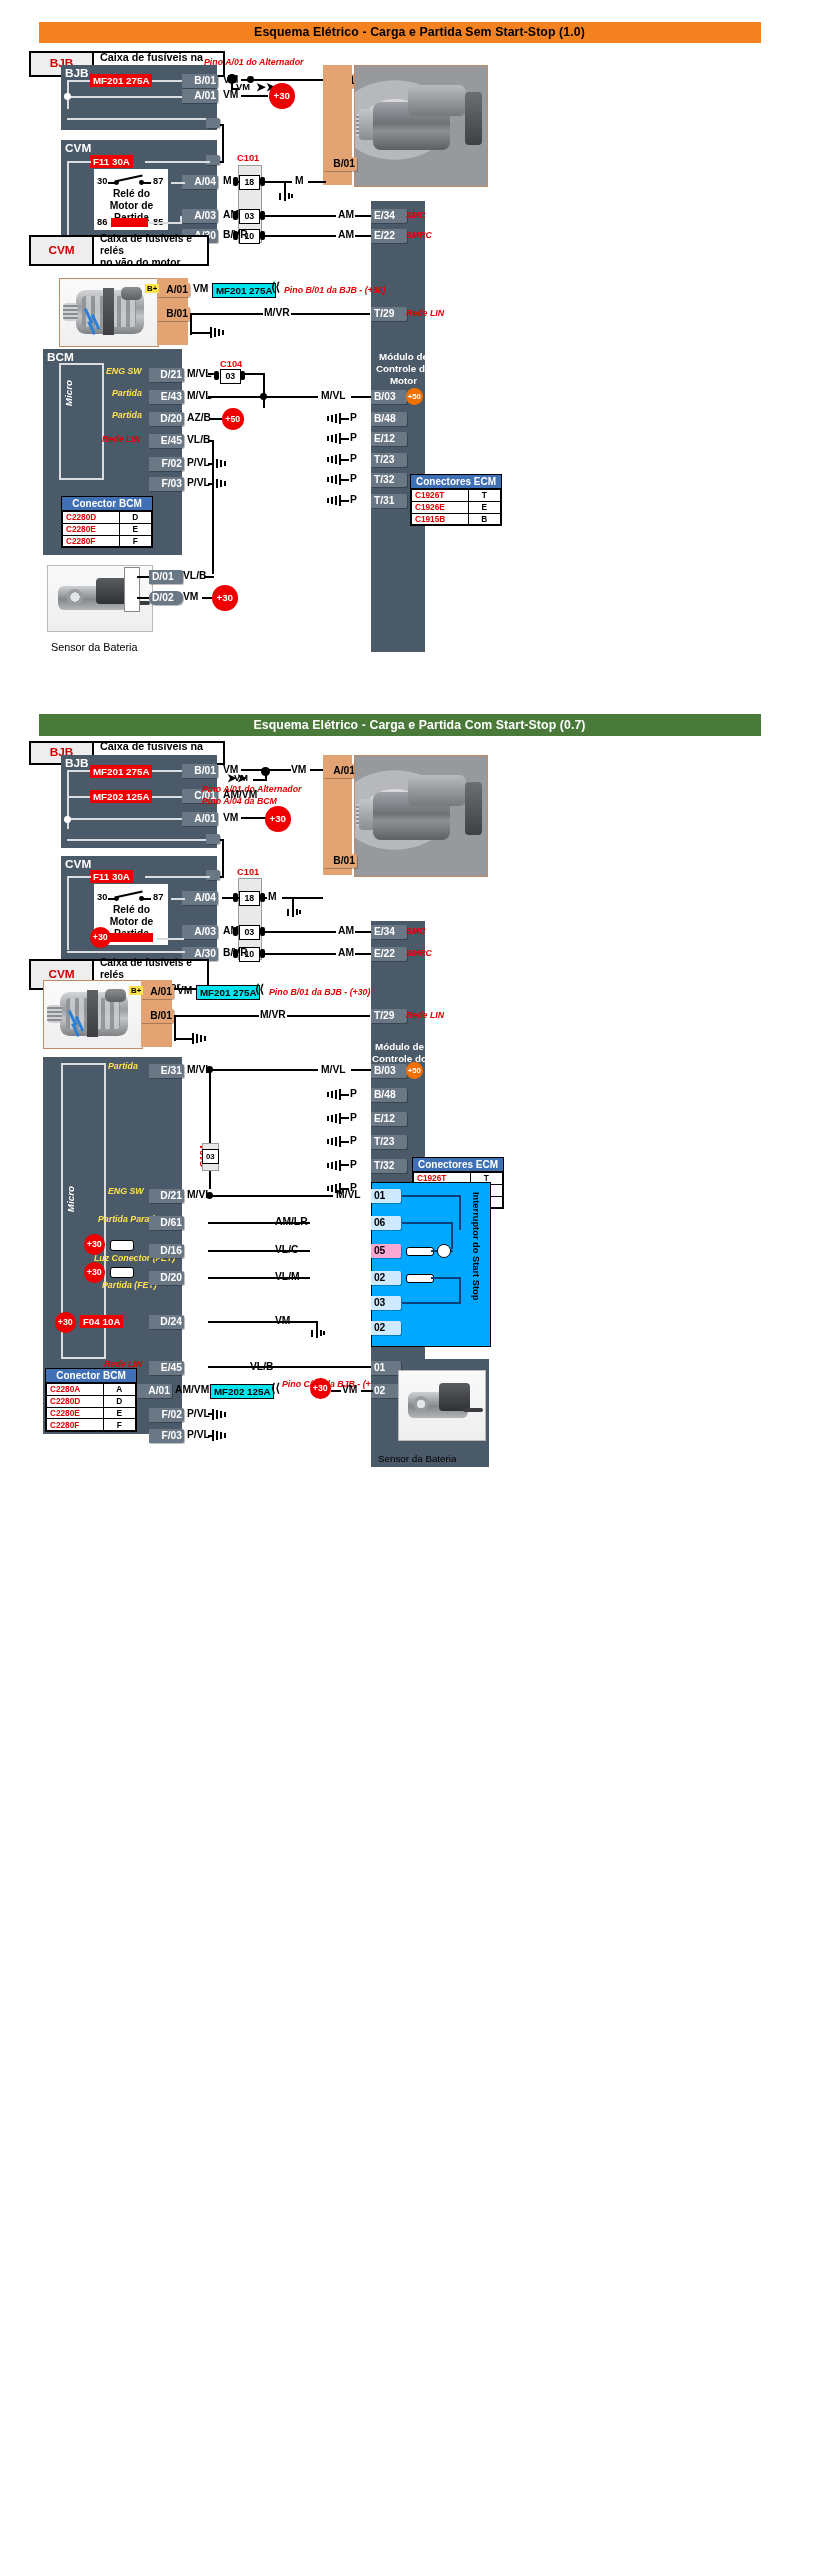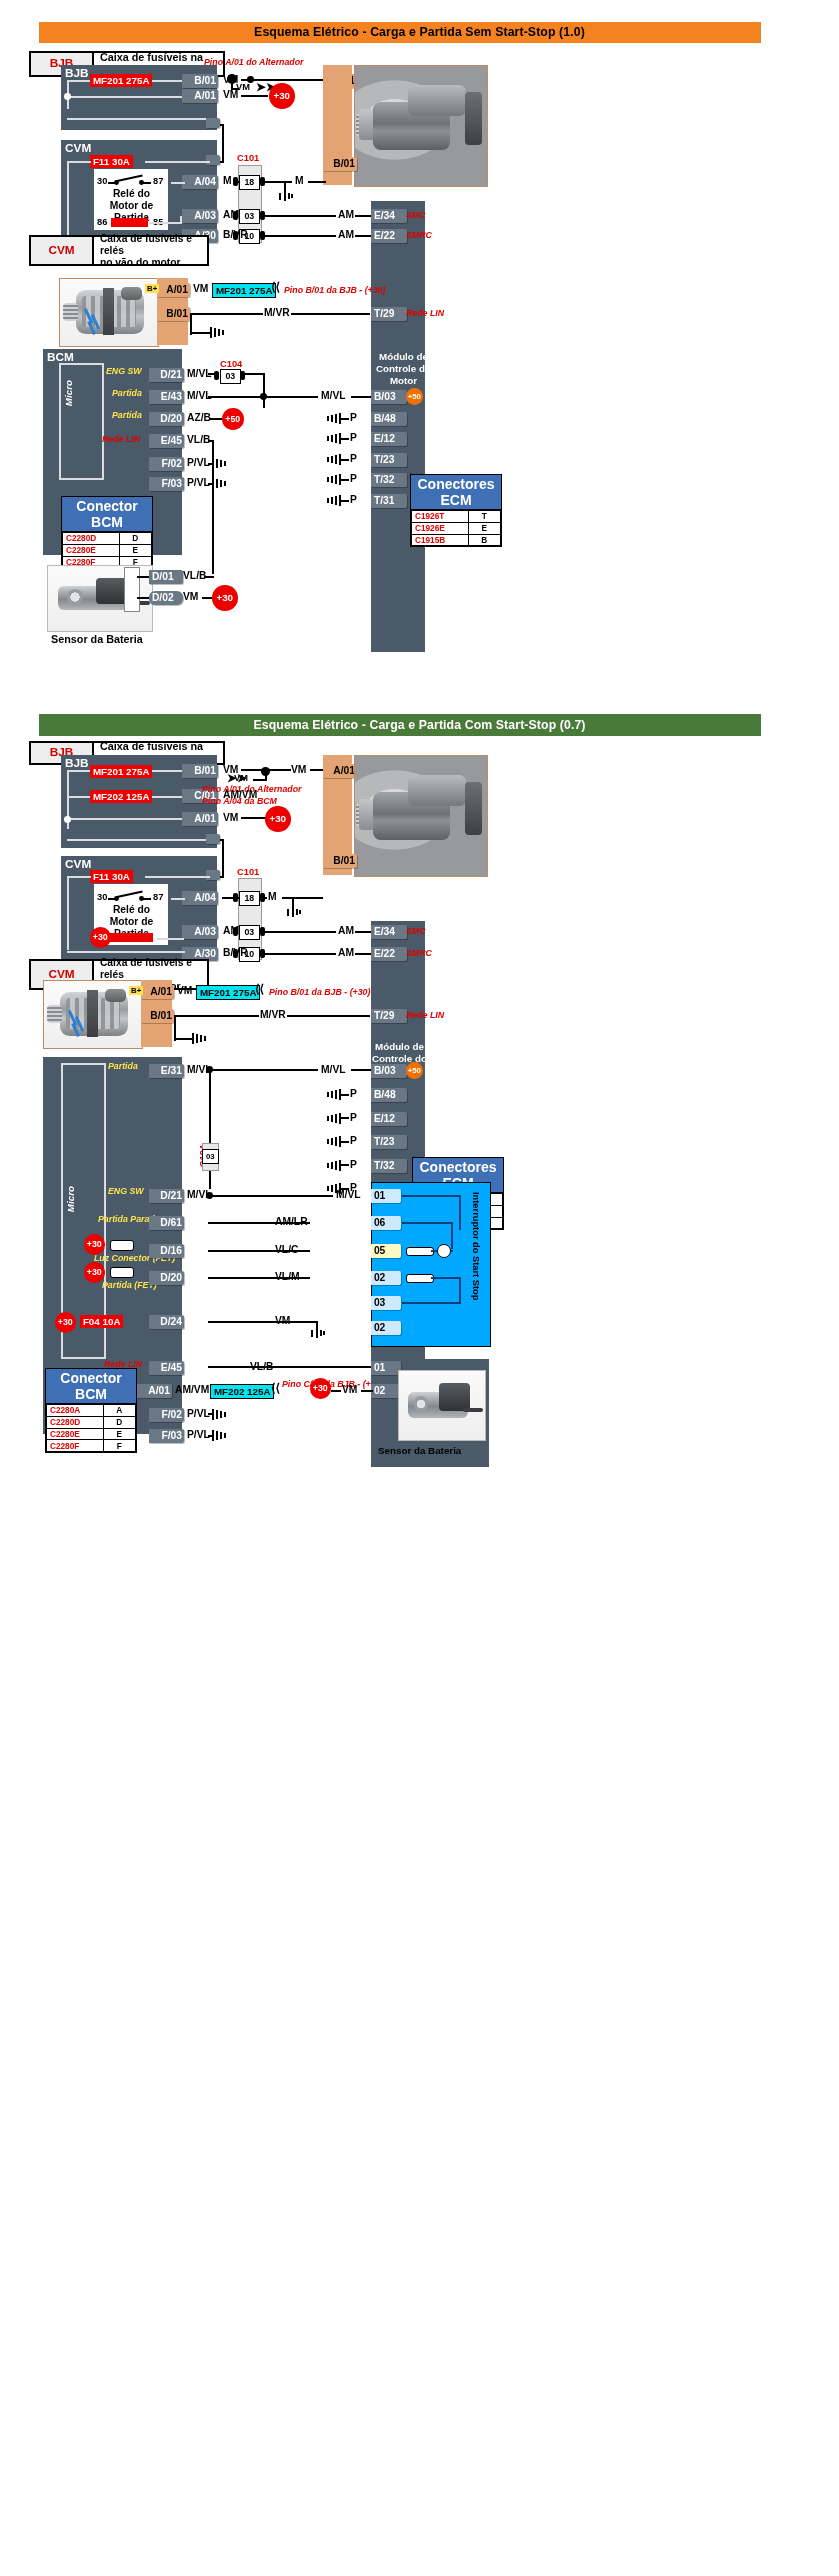--- a/index.html
+++ b/index.html
@@ -79,21 +79,21 @@
   .ctab{position:absolute;width:4.9px;height:8.8px;background:#000;border-radius:2px;}
 
   
   .gnd{position:absolute;}
   .gnd i{position:absolute;background:#000;display:block;}
 
   
   .ctable{position:absolute;border:1px solid #000;background:#fff;font-size:8.3px;}
   .ctable .thead{
     background:#3f6fb5;color:#fff;font-weight:bold;text-align:center;
-    font-size:14px;padding:1px 0;border-bottom:1px solid #000;
+    font-size:10px;padding:1px 0;border-bottom:1px solid #000;
   }
   .ctable table{border-collapse:collapse;width:100%;}
   .ctable td{border:1px solid #000;padding:0 2.9px;height:10.8px;font-size:8.3px;color:#e00000;font-weight:bold;}
   .ctable td.v{color:#000;text-align:center;width:25.5px;font-weight:bold;}
 
   
   .photo{position:absolute;border:1px solid #c08b63;background:#f6f6f6;overflow:hidden;}
   .photo.plain{border:1px solid #b9b9b9;}
   .starter{position:absolute;inset:0;background:
      radial-gradient(ellipse at 30% 45%,#d8d8da 0 22%,#b7b8ba 23% 42%,#97999c 43% 100%),
@@ -125,21 +125,21 @@
   .alt .blue3{position:absolute;left:31%;top:62%;width:2.9px;height:13.7px;background:#2b7fd4;transform:rotate(-25deg);}
 
   .sensor{position:absolute;inset:0;background:linear-gradient(#fafafa,#eeeeee);}
   .sensor .clamp{position:absolute;left:10%;top:30%;width:70%;height:38%;border-radius:5.9px;
      background:linear-gradient(#cfd1d3,#85888b 55%,#b3b6b9);}
   .sensor .blk{position:absolute;left:46%;top:18%;width:36%;height:40%;border-radius:3.9px;
      background:linear-gradient(#5a5d60,#2f3134);}
   .sensor .bolt{position:absolute;left:18%;top:36%;width:16%;height:24%;border-radius:50%;
      background:radial-gradient(circle,#e2e4e6 0 40%,#9a9c9f 41% 100%);}
   .sensor .wireout{position:absolute;right:2%;top:54%;width:24%;height:6%;background:#3a3c3f;border-radius:2.9px;}
-  .caption{position:absolute;font-weight:bold;font-size:10.8px;color:#000;}
+  .caption{position:absolute;font-weight:normal;font-size:10.8px;color:#000;margin-top:8px;}
 
   
   .ssbox{position:absolute;background:#00a8ff;border:1px solid #000;}
   .ssvert{position:absolute;color:#000;font-weight:bold;font-size:9.8px;
      writing-mode:vertical-rl;text-orientation:mixed;}
   .ssline{position:absolute;background:#0b3f7a;}
   .sspill{position:absolute;background:#fff;border:1px solid #000;border-radius:2.9px;}
   .sscirc{position:absolute;border:1px solid #000;border-radius:50%;background:#fff;}
 
   
@@ -798,21 +798,21 @@
   <div class="pin" style="left:149px;top:1189px;width:33px;">D/21</div>
   <div class="wlabel nobg" style="left:186px;top:1189px;">M/VL</div>
   <div class="wire h" style="left:208px;top:1195px;width:125px;"></div>
   <div class="dot" style="left:206px;top:1192px;"></div>
   <div class="wlabel nobg" style="left:335px;top:1189px;">M/VL</div>
 
   <div class="ssbox" style="left:371px;top:1182px;width:118px;height:163px;"></div>
   <div class="ssvert" style="left:471px;top:1192px;font-size:9.3px;">Interruptor do Start Stop</div>
   <div class="pin" style="left:371px;top:1189px;width:25.5px;background:#cfe9ff;color:#000;justify-content:flex-start;padding-left:2.9px;">01</div>
   <div class="pin" style="left:371px;top:1216px;width:25.5px;background:#cfe9ff;color:#000;justify-content:flex-start;padding-left:2.9px;">06</div>
-  <div class="pin" style="left:371px;top:1244px;width:25.5px;background:#fef9c3;color:#000;justify-content:flex-start;padding-left:2.9px;">05</div>
+  <div class="pin" style="left:371px;top:1244px;width:25.5px;background:#f9a8d4;color:#000;justify-content:flex-start;padding-left:2.9px;">05</div>
   <div class="pin" style="left:371px;top:1271px;width:25.5px;background:#cfe9ff;color:#000;justify-content:flex-start;padding-left:2.9px;">02</div>
   <div class="pin" style="left:371px;top:1296px;width:25.5px;background:#cfe9ff;color:#000;justify-content:flex-start;padding-left:2.9px;">03</div>
   <div class="pin" style="left:371px;top:1321px;width:25.5px;background:#cfe9ff;color:#000;justify-content:flex-start;padding-left:2.9px;">02</div>
 
   <div class="ssline" style="left:402px;top:1195px;width:59px;height:1.5px;"></div>
   <div class="ssline" style="left:459px;top:1195px;width:1.5px;height:35px;"></div>
   <div class="ssline" style="left:402px;top:1222px;width:51px;height:1.5px;"></div>
   <div class="ssline" style="left:451px;top:1222px;width:1.5px;height:27.4px;"></div>
   <div class="sspill" style="left:406px;top:1247px;width:25.5px;height:6.9px;"></div>
   <div class="ssline" style="left:431px;top:1250px;width:21.6px;height:1.5px;"></div>

